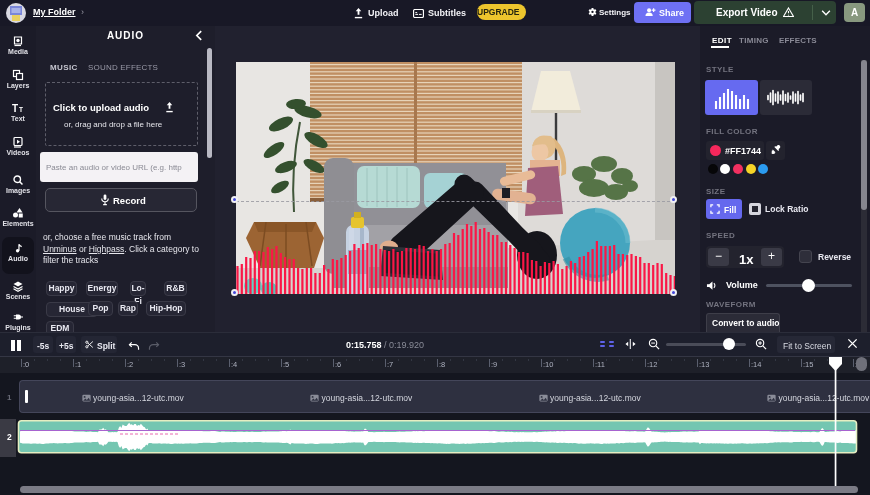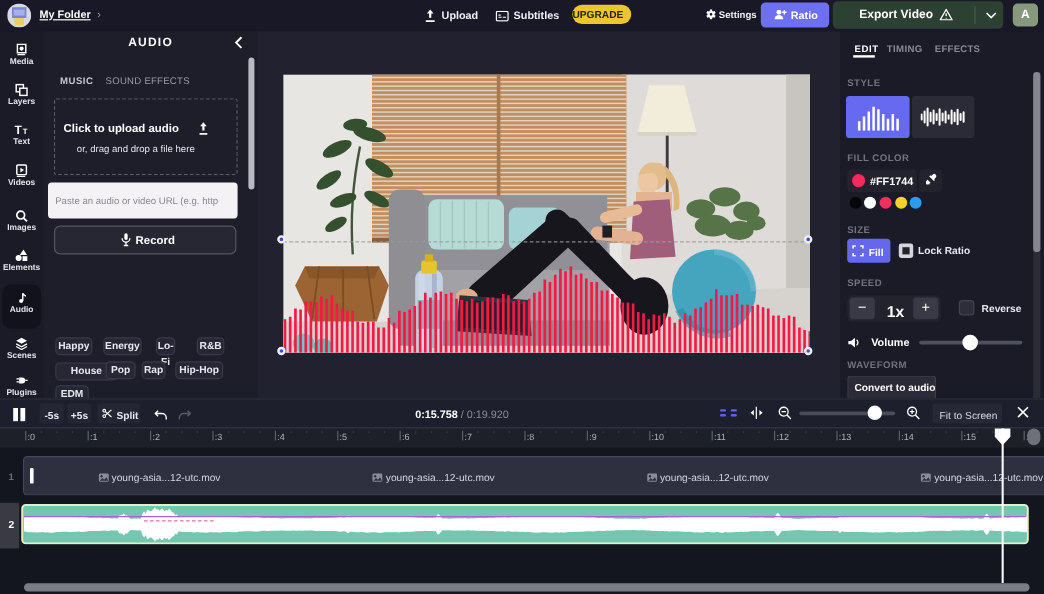--- a/index.html
+++ b/index.html
@@ -35,21 +35,21 @@
 <svg class="abs" style="left:587px;top:7px" width="11" height="11" viewBox="0 0 24 24">
     <path d="M19.4 13a7.4 7.4 0 0 0 0-2l2.1-1.6-2-3.5-2.5 1a7.5 7.5 0 0 0-1.7-1L15 3.2h-4l-.3 2.7a7.5 7.5 0 0 0-1.7 1l-2.5-1-2 3.5L6.6 11a7.4 7.4 0 0 0 0 2l-2.1 1.6 2 3.5 2.5-1a7.5 7.5 0 0 0 1.7 1l.3 2.7h4l.3-2.7a7.5 7.5 0 0 0 1.7-1l2.5 1 2-3.5zM13 14.5a2.5 2.5 0 1 1 0-5 2.5 2.5 0 0 1 0 5z" fill="#fff" transform="translate(-1 -1.2)"></path>
   </svg>
 <div class="tx" style="left:599px;top:8px;font-size:8px;font-weight:bold;color:#f2f2f6">Settings</div>
 <div class="abs" style="left:634px;top:2px;width:57px;height:21px;background:#6e70f4;border-radius:4px"></div>
 <svg class="abs" style="left:644px;top:7px" width="12" height="10" viewBox="0 0 26 22">
     <circle cx="11" cy="7" r="4.5" fill="#fff"></circle>
     <path d="M3 20a8 8 0 0 1 16 0z" fill="#fff"></path>
     <path d="M21 3v8M17 7h8" stroke="#fff" stroke-width="2.6"></path>
   </svg>
-<div class="tx" style="left:659px;top:8px;font-size:9px;font-weight:bold;color:#fff">Ratio</div>
+<div class="tx" style="left:659px;top:8px;font-size:9px;font-weight:bold;color:#fff">Share</div>
 <div class="abs" style="left:694px;top:1px;width:142px;height:23px;background:#2c4132;border-radius:4px"></div>
 <div class="tx" style="left:716px;top:7px;font-size:10px;font-weight:bold;color:#fff">Export Video</div>
 <svg class="abs" style="left:783px;top:7px" width="11" height="10" viewBox="0 0 24 22">
     <path d="M12 2L23 21H1z" fill="none" stroke="#fff" stroke-width="2.4"></path>
     <path d="M12 9v5M12 17v1.6" stroke="#fff" stroke-width="2.4"></path>
   </svg>
 <div class="abs" style="left:812px;top:5px;width:1px;height:15px;background:#456049"></div>
 <svg class="abs" style="left:821px;top:10px" width="10" height="6" viewBox="0 0 22 14">
     <path d="M2 2l9 9 9-9" fill="none" stroke="#fff" stroke-width="3.2"></path>
   </svg>
@@ -143,20 +143,21 @@
     </svg>
  <div class="tx" style="left:28px;top:94px;font-size:8px;color:#e4e4ea">or, drag and drop a file here</div>
  <div style="position:absolute;left:4px;top:126px;width:158px;height:30px;background:#f4f2f5;border-radius:3px"></div>
  <div class="tx" style="left:10px;top:137px;font-size:8px;color:#8a8a94">Paste an audio or video URL (e.g. http</div>
  <div style="position:absolute;left:9px;top:162px;width:152px;height:24px;background:#272734;border:1px solid #55555f;border-radius:5px"></div>
  <svg style="position:absolute;left:64px;top:168px" width="10" height="12" viewBox="0 0 20 26">
       <rect x="7" y="1" width="6" height="12" rx="3" fill="#fff"></rect>
       <path d="M3 10a7 7 0 0 0 14 0M10 17v6M6 23h8" stroke="#fff" stroke-width="2.4" fill="none"></path>
     </svg>
  <div class="tx" style="left:77px;top:169px;font-size:9.5px;font-weight:bold;color:#fff">Record</div>
+ <div style="position:absolute;left:7px;top:206px;width:164px;font-size:8.5px;color:#e6e6ec;line-height:11.6px">or, choose a free music track from<br><span style="text-decoration:underline">Unminus</span> or <span style="text-decoration:underline">Highpass</span>. Click a category to<br>filter the tracks</div>
 </div>
 <div class="chip" style="left:46px;top:281px;width:31px">Happy</div>
 <div class="chip" style="left:86px;top:281px;width:32px">Energy</div>
 <div class="chip" style="left:130px;top:281px;width:16px">Lo-Fi</div>
 <div class="chip" style="left:164px;top:281px;width:23px">R&amp;B</div>
 <div class="chip" style="left:46px;top:302px;width:52px">House</div>
 <div class="chip" style="left:88px;top:301px;width:25px">Pop</div>
 <div class="chip" style="left:118px;top:301px;width:20px">Rap</div>
 <div class="chip" style="left:146px;top:301px;width:40px">Hip-Hop</div>
 <div class="chip" style="left:46px;top:321px;width:28px">EDM</div>

